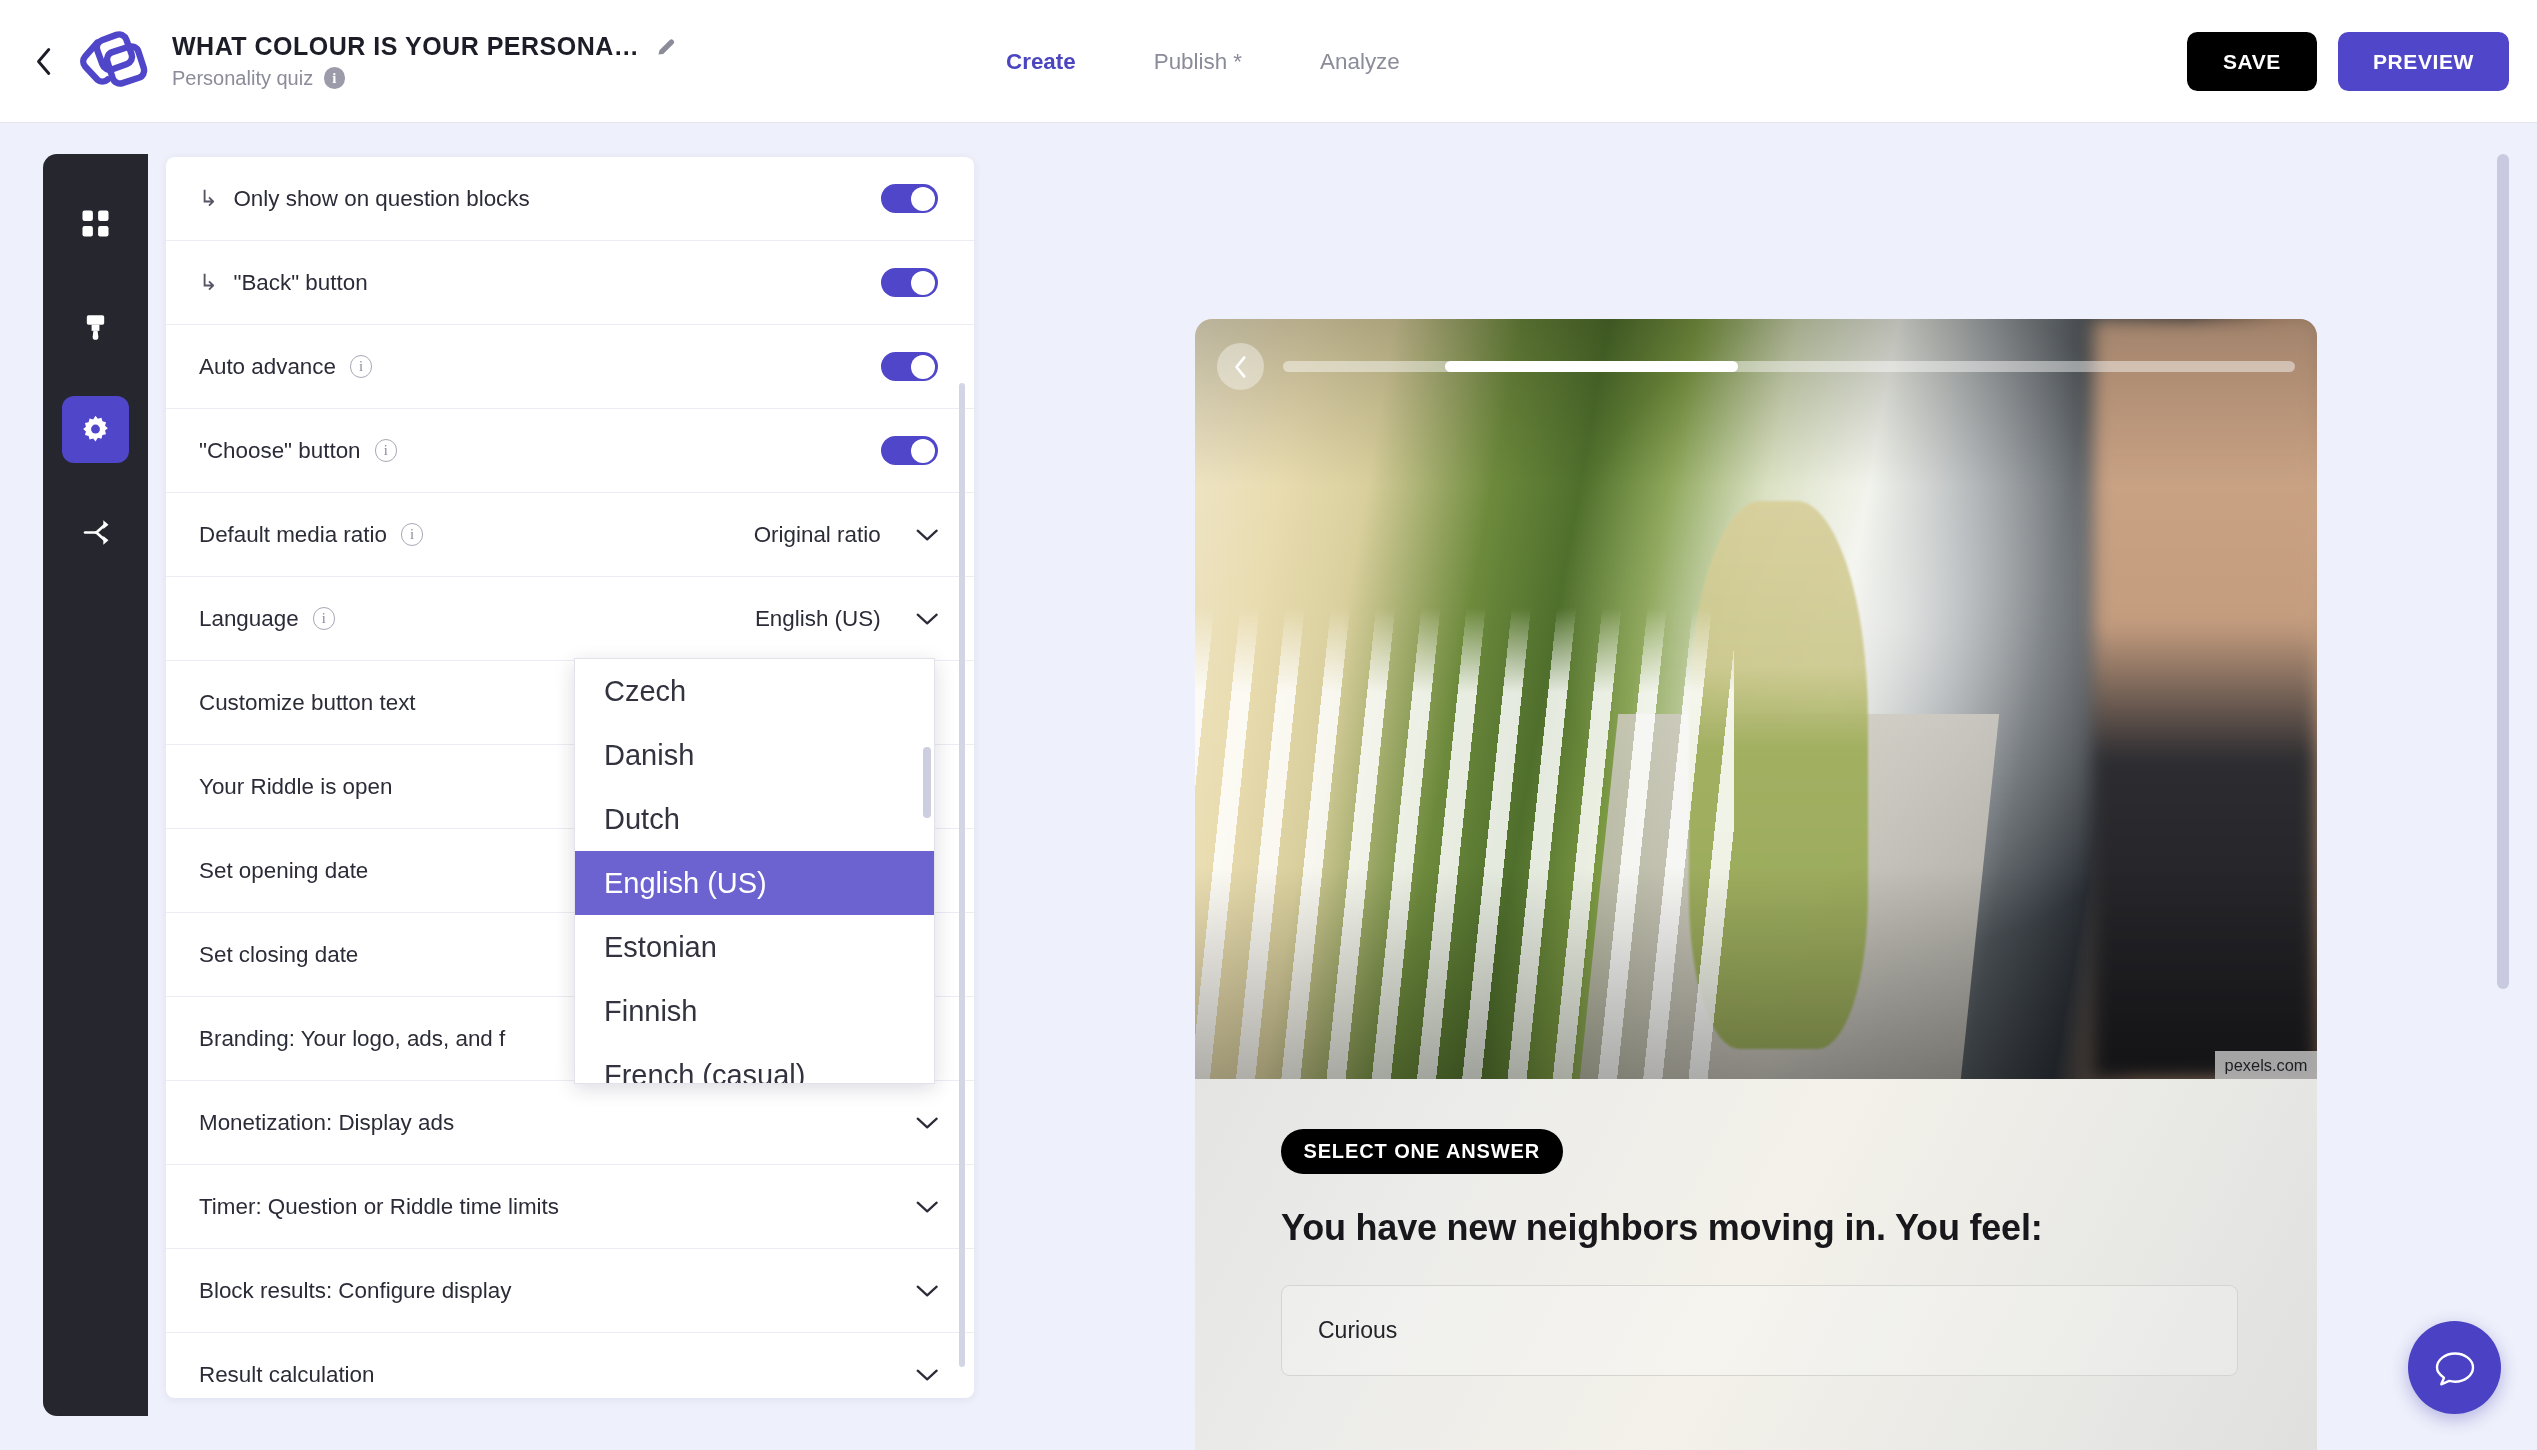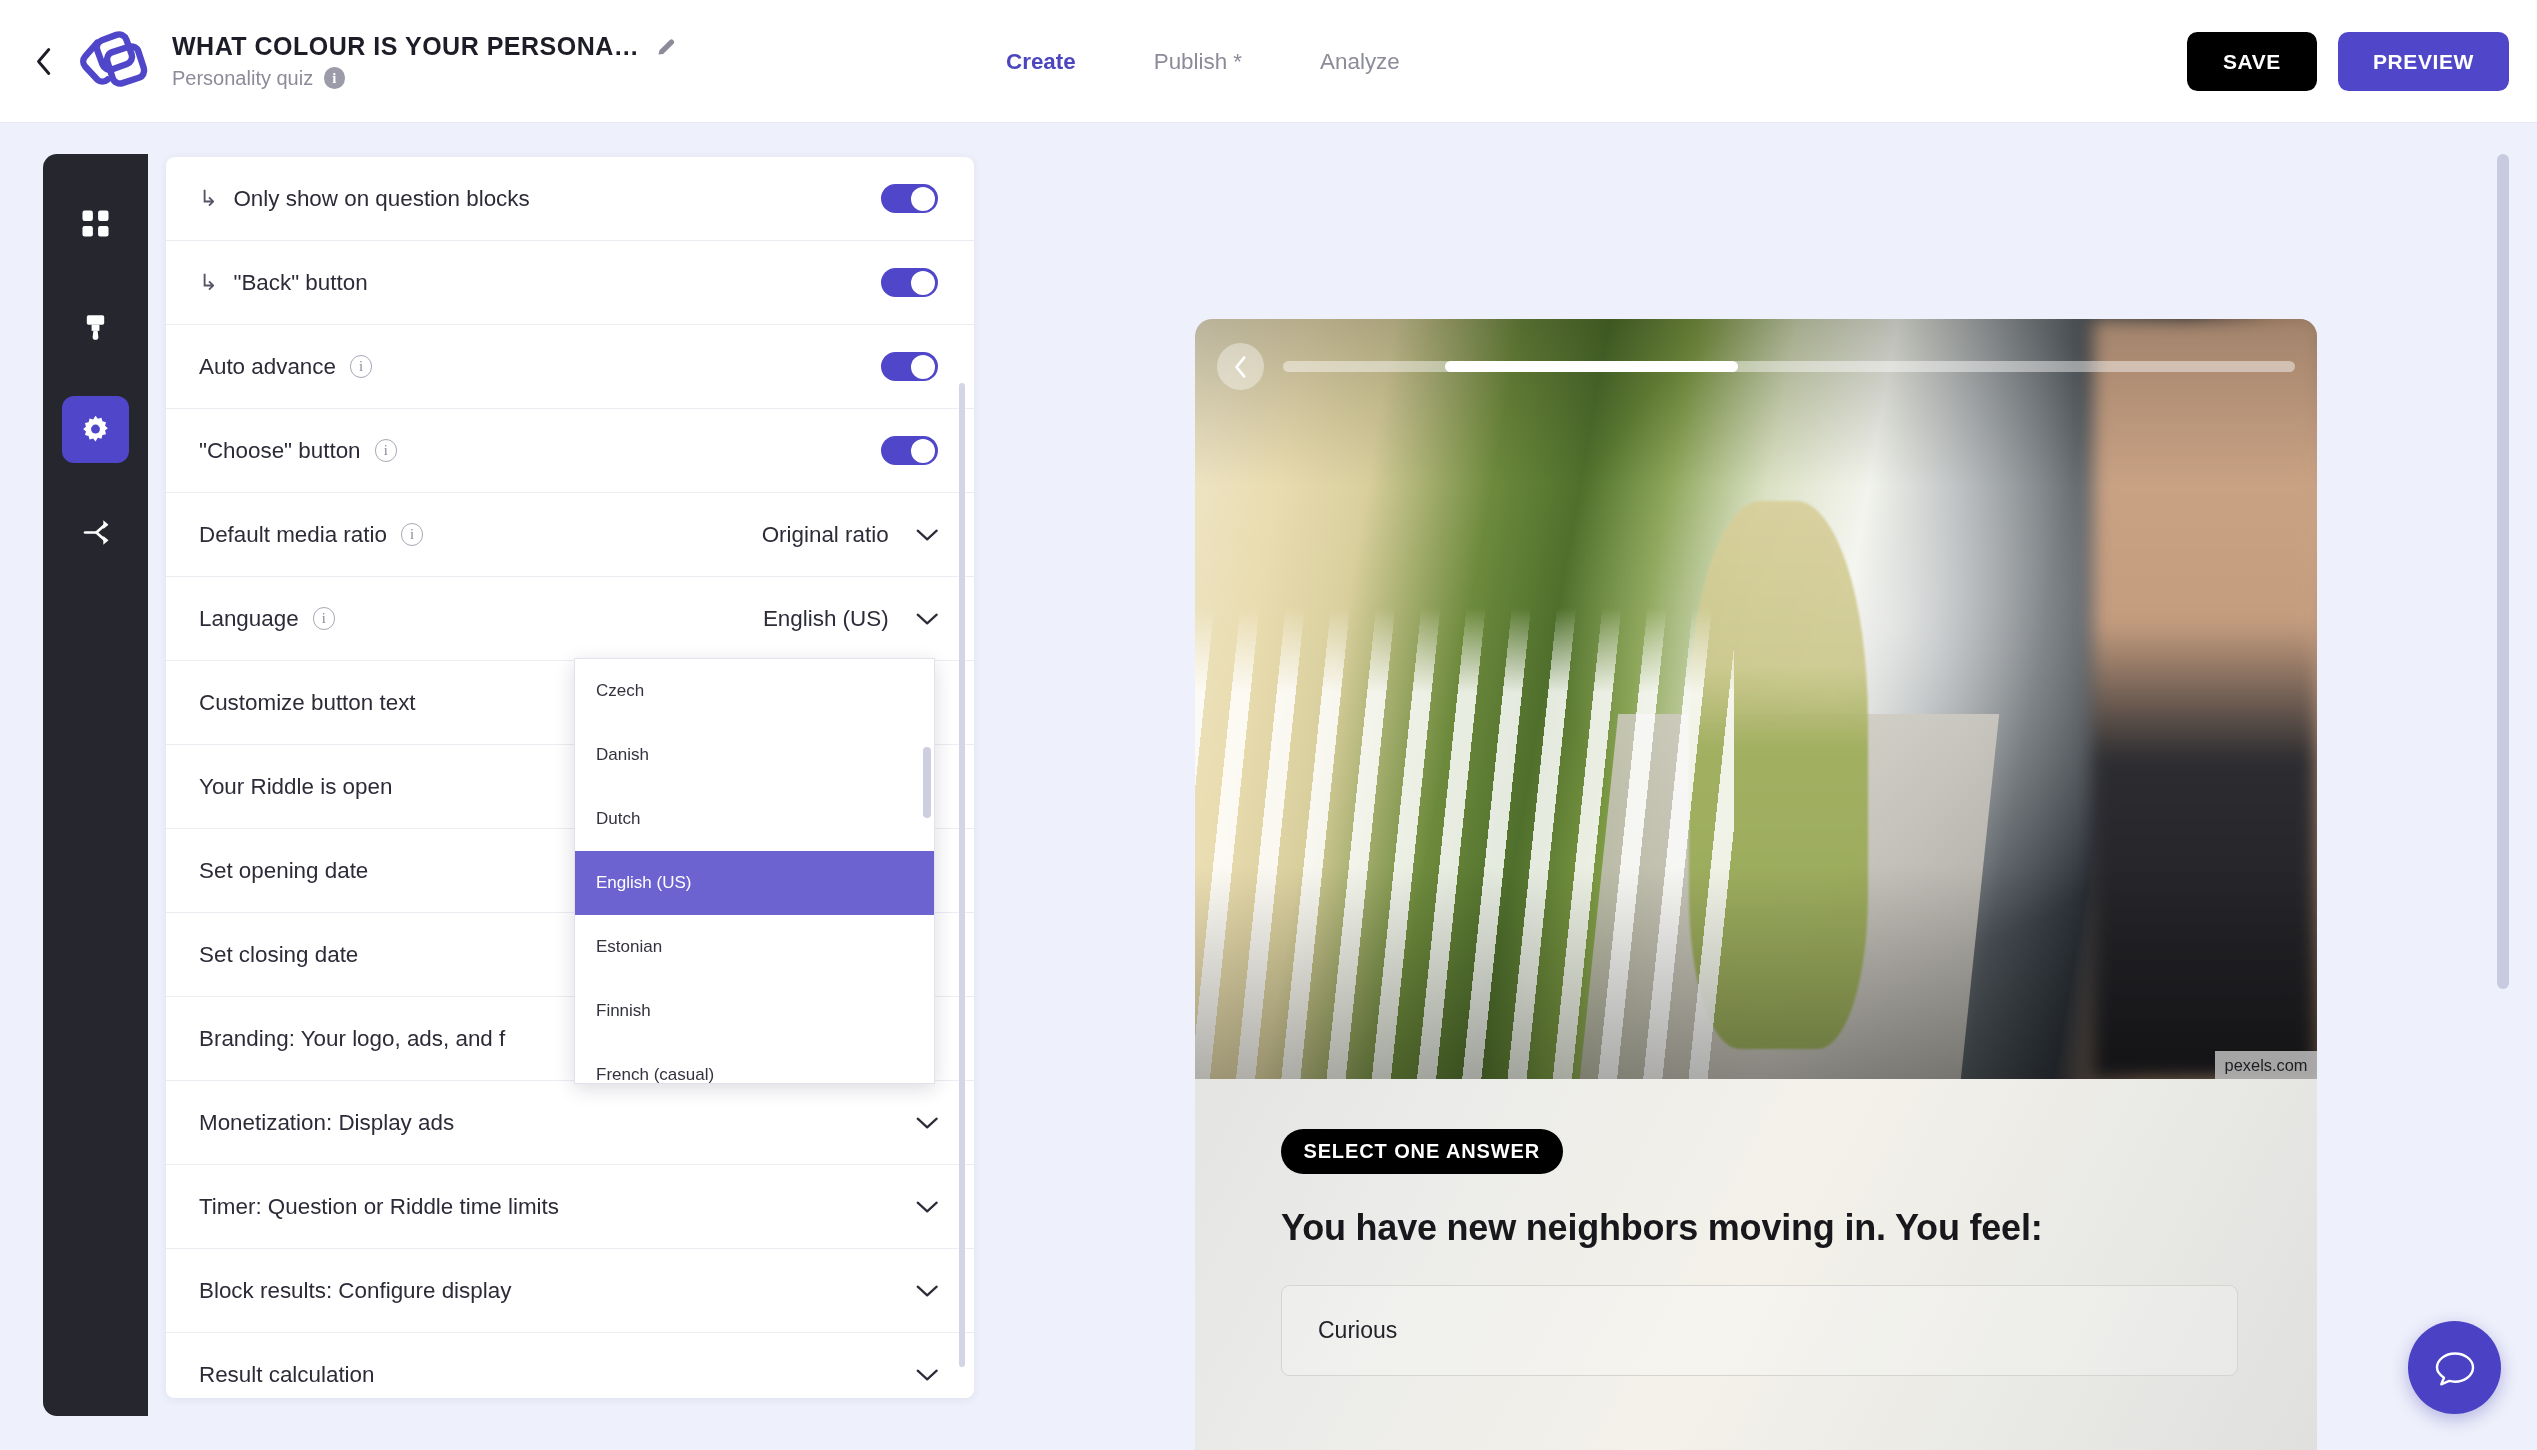--- a/index.html
+++ b/index.html
@@ -123,21 +123,21 @@
     color: #555566; font-size: 22.4px; margin-right: 1.7px;
   }
   .info-circle {
     width: 22.4px; height: 22.4px; border-radius: 50%;
     border: 1.3px solid #a8a8b6; color: #8a8a98;
     font-size: 14.7px; font-family: "Liberation Serif", serif;
     display: inline-flex; align-items: center; justify-content: center;
     cursor: pointer;
   }
   .srow .right {
-    margin-left: auto; display: flex; align-items: center; gap: 27px;
+    margin-left: auto; display: flex; align-items: center; gap: 35px;
   }
   .srow .value { font-size: 22.4px; color: #2c2c38; white-space: nowrap; }
   .toggle {
     width: 57px; height: 29px; border-radius: 15.5px;
     background: #4f46c9; position: relative; cursor: pointer; flex: none;
   }
   .toggle .knob {
     position: absolute; right: 2.6px; top: 2.6px;
     width: 24px; height: 24px; border-radius: 50%; background: #fff;
   }
@@ -156,21 +156,21 @@
     position: absolute; left: 574px; top: 658px;
     width: 361px; height: 426px;
     background: #fff;
     border: 0.9px solid #e2e2ea;
     box-shadow: 0 5.2px 19px rgba(30,30,70,.16);
     overflow: hidden;
     z-index: 60;
   }
   .dd-item {
     height: 64px; display: flex; align-items: center;
-    padding-left: 21px; font-size: 17px; color: #33333f;
+    padding-left: 29px; font-size: 29px; color: #33333f;
     cursor: pointer;
   }
   .dd-item.sel { background: #6c63d0; color: #fff; }
   .dd-bar {
     position: absolute; right: 3.5px; top: 88px;
     width: 7.8px; height: 71px; border-radius: 4.3px;
     background: #cdcedf; cursor: pointer;
   }
 
   

